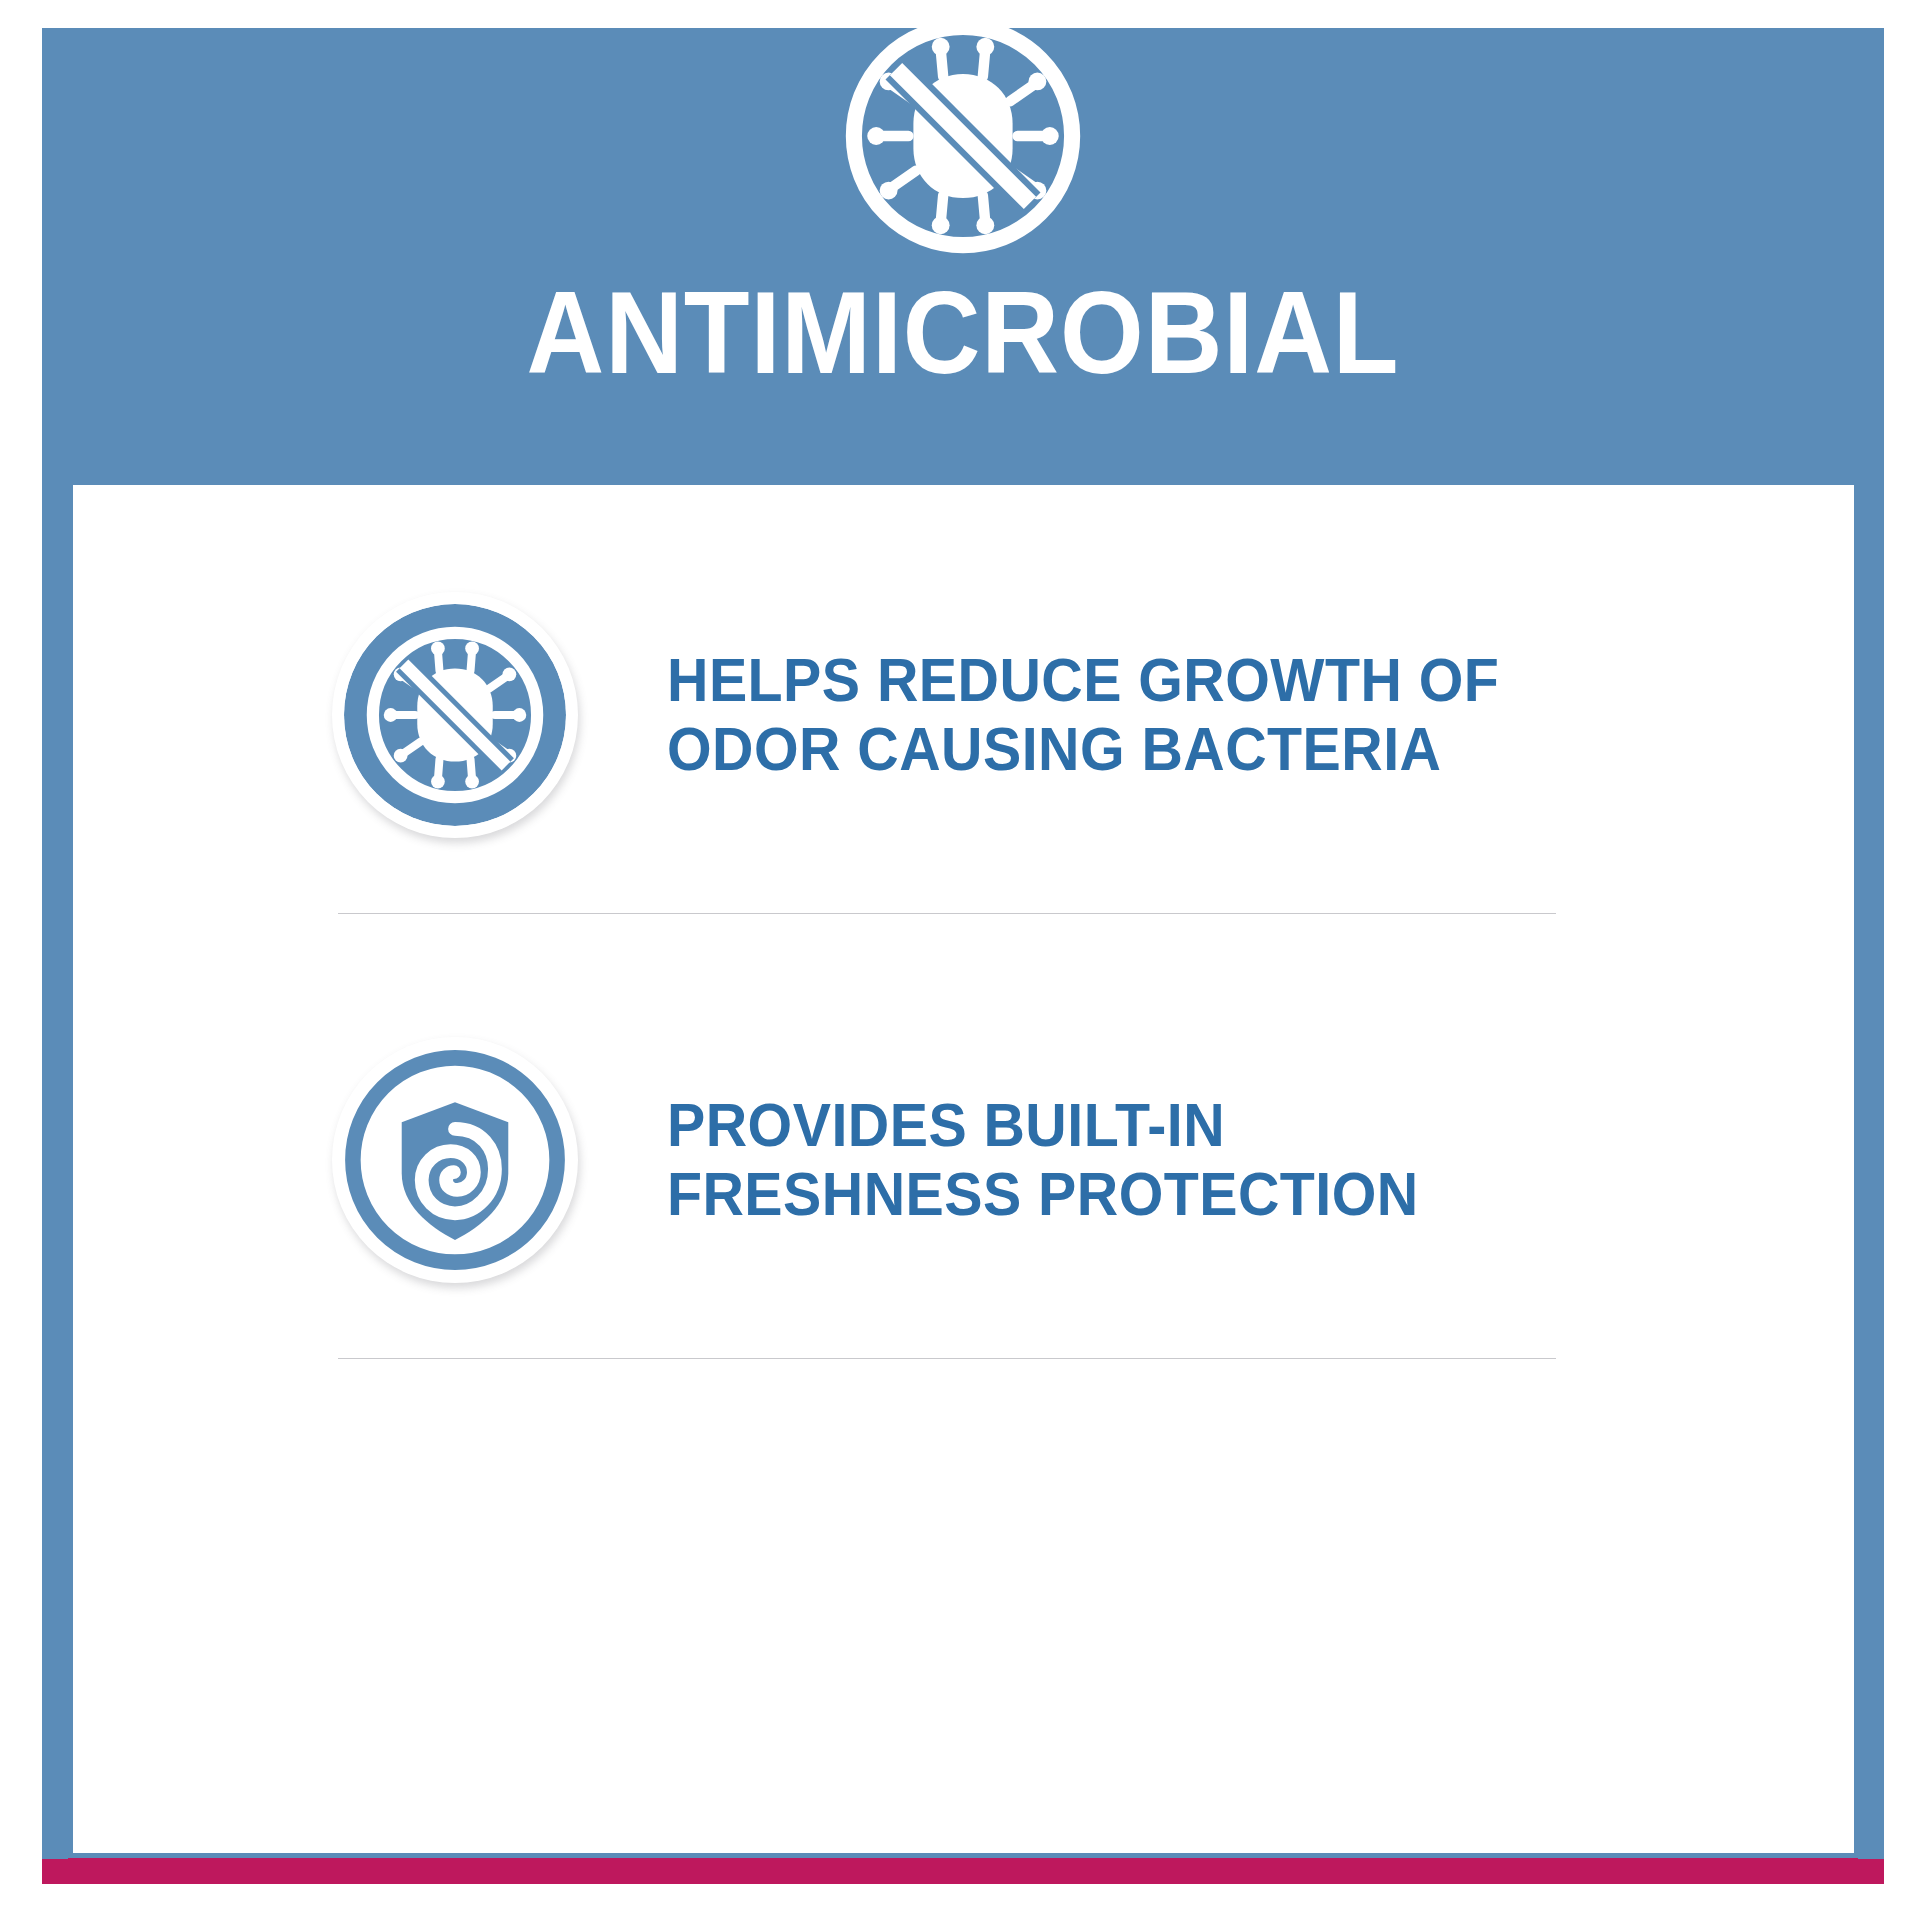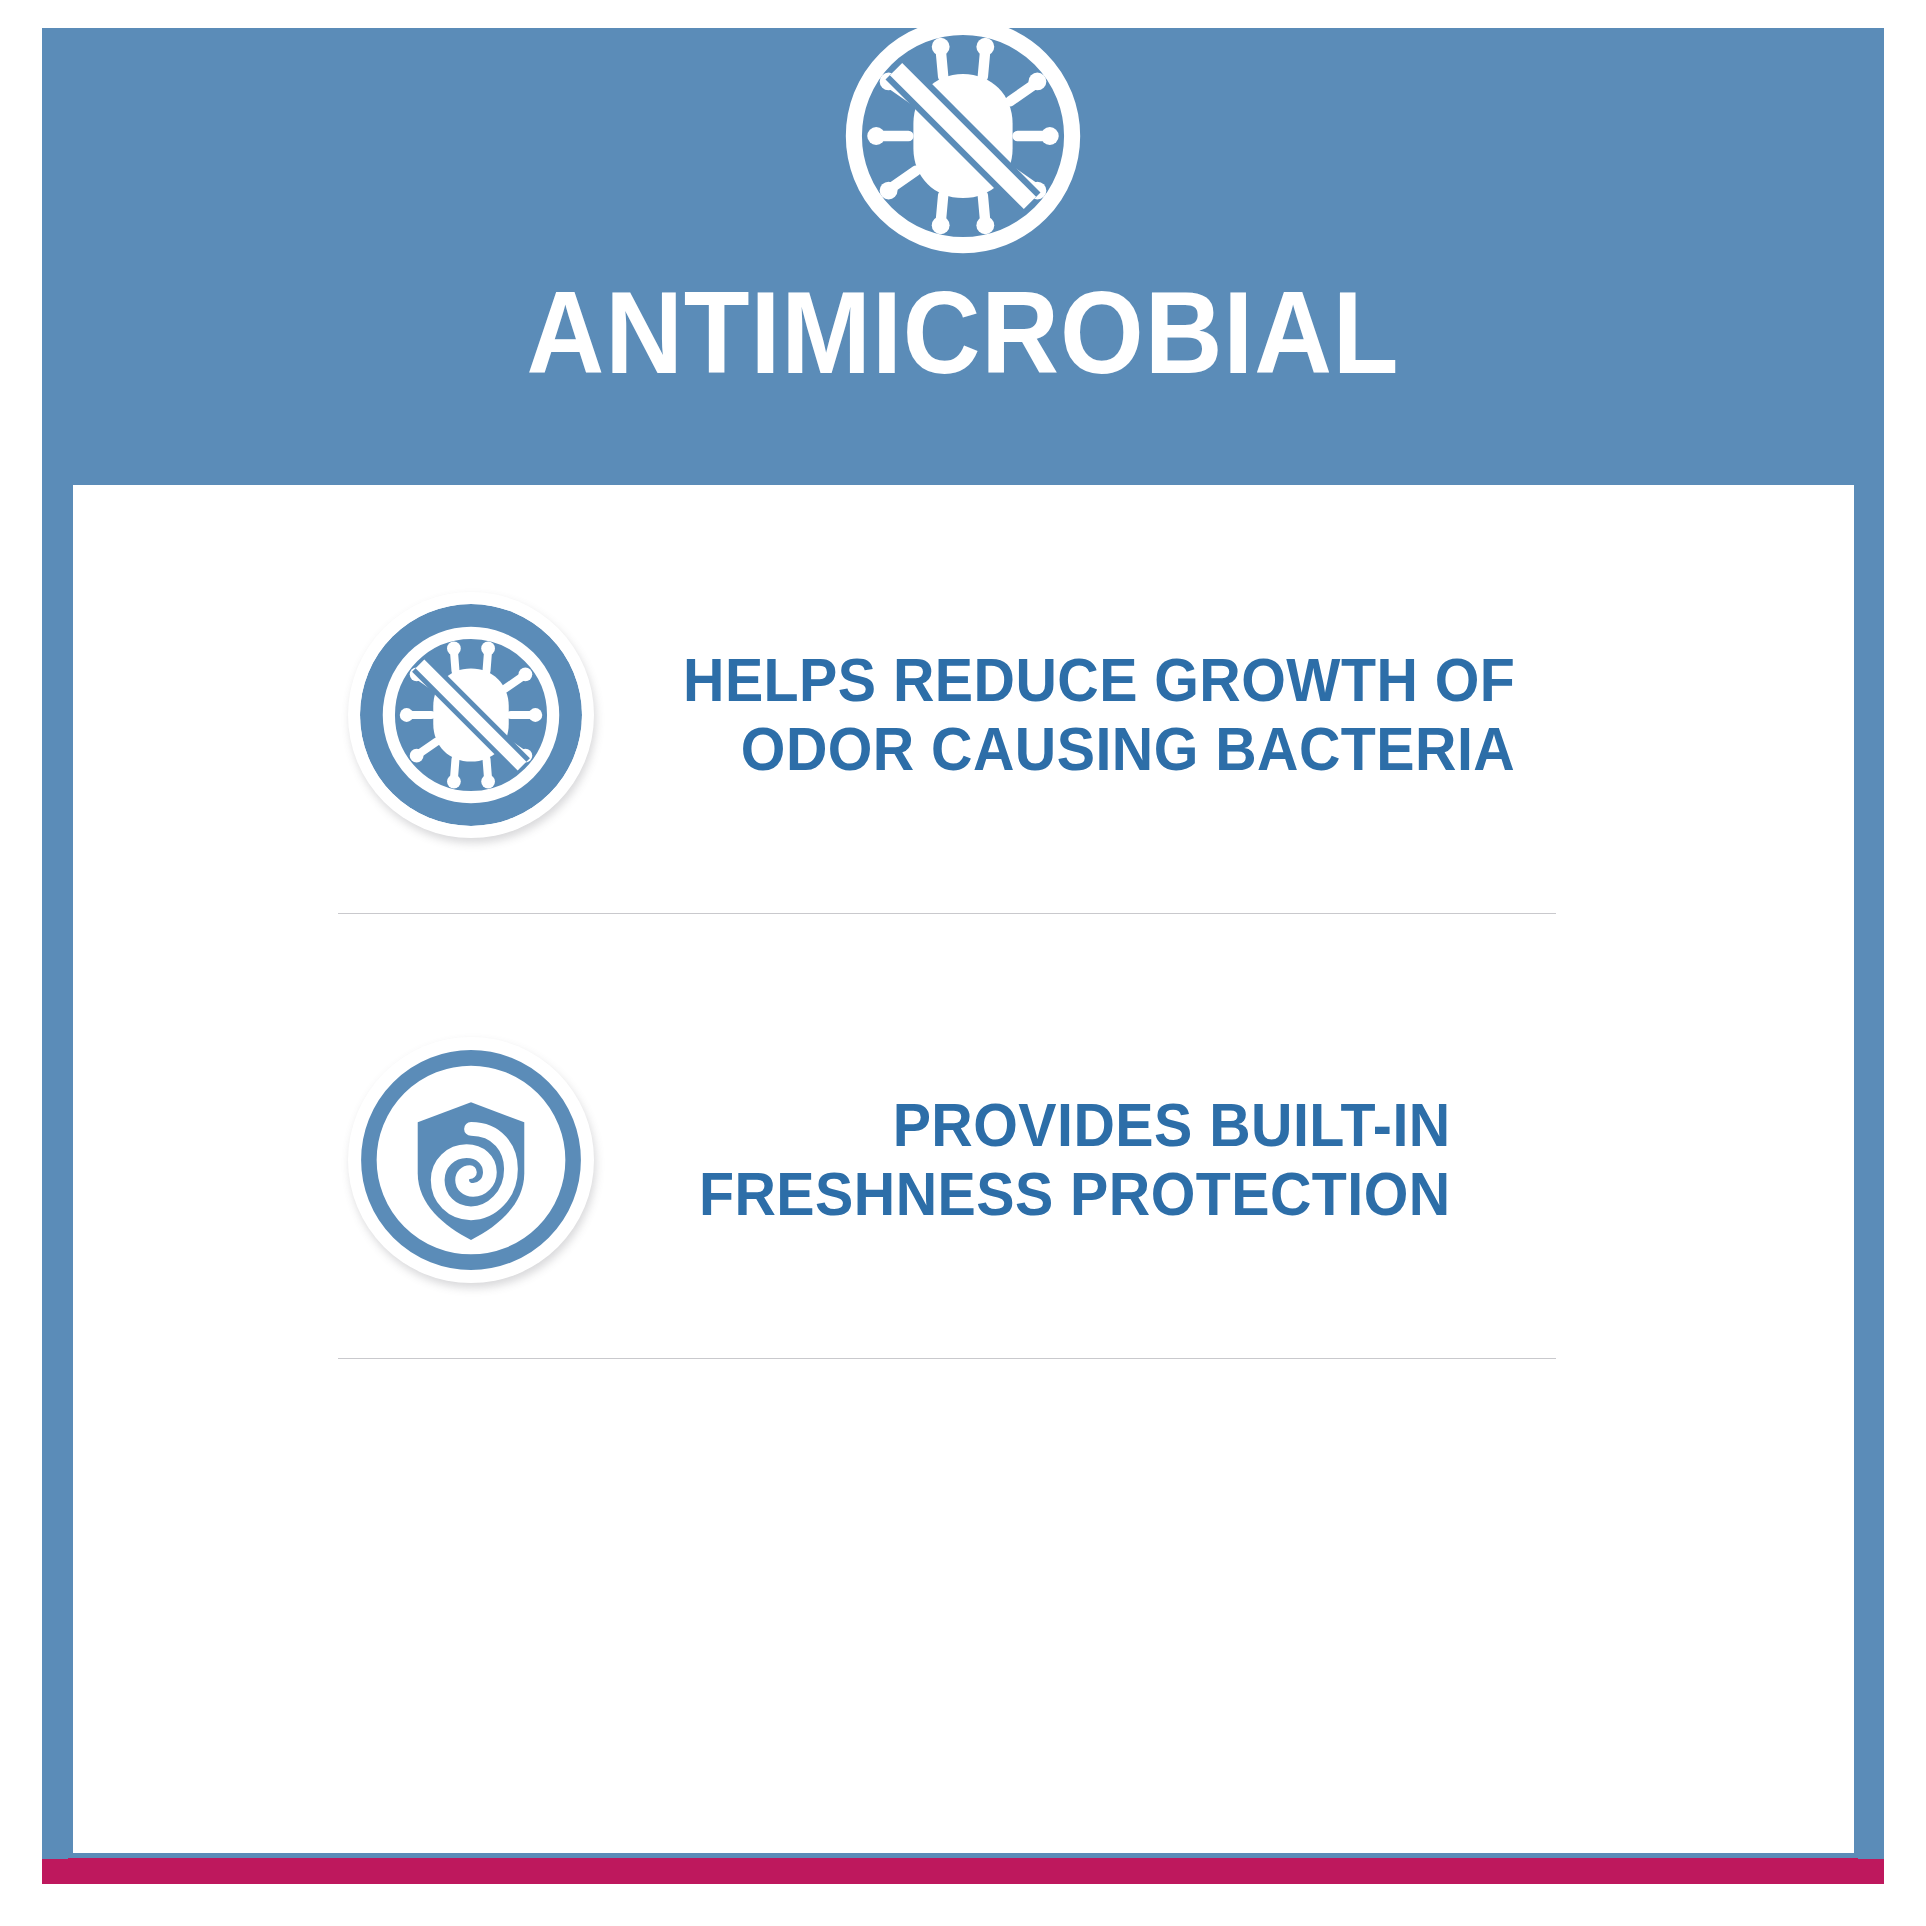--- a/index.html
+++ b/index.html
@@ -73,28 +73,27 @@
   }
 
   
   #rows{
     position:absolute;
     left:0; top:0;
     width:100%; height:100%;
   }
   .frow{
     position:absolute;
-    left:16px; width:100%;
+    left:0; width:100%;
     height:376px;
     display:flex;
     align-items:center;
-    text-align:right;
   }
   .frow.r1{ top:42px;  }
-  .frow.r2{ top:487px;gap:16px; }
+  .frow.r2{ top:487px; }
   .frow.r3{ top:933px; }
 
   .icon-wrap{
     position:relative;
     margin-left:259px;
     width:246px; height:246px;
     flex:0 0 246px;
   }
   .icon-disc{
     position:absolute;

